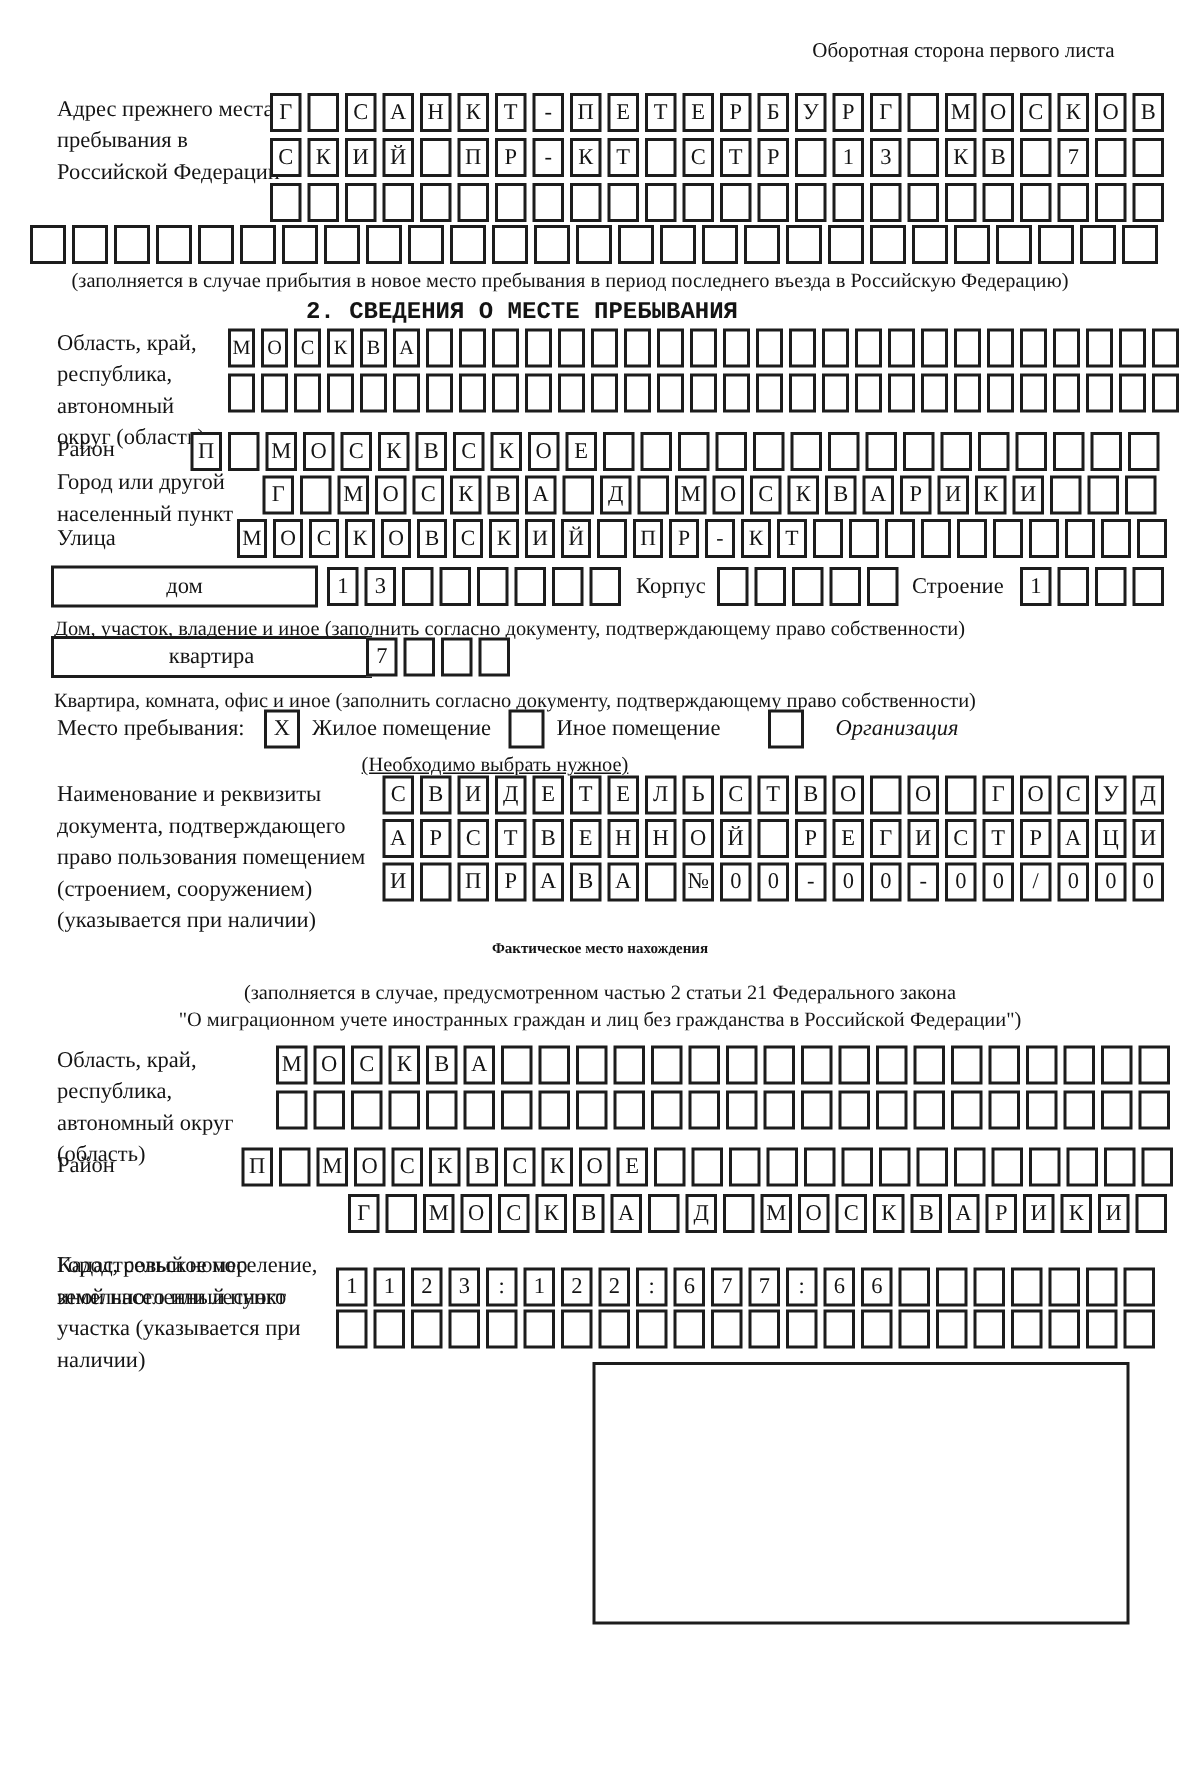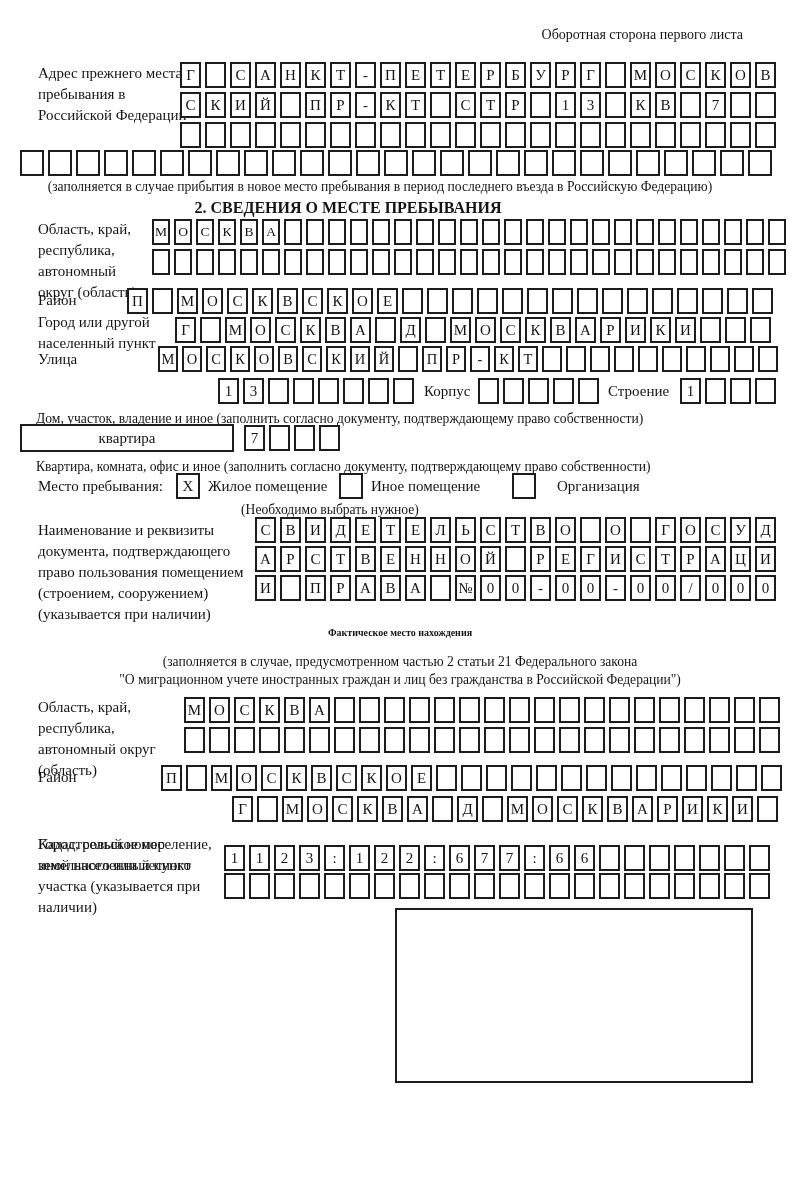--- a/index.html
+++ b/index.html
@@ -136,21 +136,21 @@
       <span class="cell"></span>
       <span class="cell"></span>
       <span class="cell"></span>
       <span class="cell"></span>
       <span class="cell"></span>
       <span class="cell"></span>
       <span class="cell"></span>
     </div>
   <div class="abs note center" style="left:0;top:178px;width:760px;">(заполняется в случае прибытия в новое место пребывания в период последнего въезда в Российскую Федерацию)</div>
 
-  <div class="abs h2 center" style="left:0;top:199px;width:696px;">2. СВЕДЕНИЯ О МЕСТЕ ПРЕБЫВАНИЯ</div>
+  <div class="abs h2 center" style="left:0;top:199px;width:696px;font-family:Liberation Mono, monospace;">2. СВЕДЕНИЯ О МЕСТЕ ПРЕБЫВАНИЯ</div>
 
   <div class="abs lbl" style="left:38px;top:219px;width:112px;">Область, край, республика, автономный округ (область)</div>
   <div class="abs cells sm" style="left:152px;top:219px;">
       <span class="cell">М</span>
       <span class="cell">О</span>
       <span class="cell">С</span>
       <span class="cell">К</span>
       <span class="cell">В</span>
       <span class="cell">А</span>
       <span class="cell"></span>
@@ -290,20 +290,21 @@
       <span class="cell"></span>
       <span class="cell"></span>
       <span class="cell"></span>
       <span class="cell"></span>
       <span class="cell"></span>
       <span class="cell"></span>
       <span class="cell"></span>
       <span class="cell"></span>
     </div>
 
+  <div class="abs fieldbox" style="left:34px;top:377px;width:178px;">дом</div>
   <div class="abs cells" style="left:218px;top:378px;">
       <span class="cell">1</span>
       <span class="cell">3</span>
       <span class="cell"></span>
       <span class="cell"></span>
       <span class="cell"></span>
       <span class="cell"></span>
       <span class="cell"></span>
       <span class="cell"></span>
     </div>
@@ -317,37 +318,37 @@
     </div>
   <div class="abs lbl" style="left:608px;top:381px;">Строение</div>
   <div class="abs cells" style="left:680px;top:378px;">
       <span class="cell">1</span>
       <span class="cell"></span>
       <span class="cell"></span>
       <span class="cell"></span>
     </div>
   <div class="abs note" style="left:36px;top:410px;width:760px;">Дом, участок, владение и иное (заполнить согласно документу, подтверждающему право собственности)</div>
 
-  <div class="abs fieldbox" style="left:20px;top:424px;width:214px;">квартира</div>
+  <div class="abs fieldbox" style="left:34px;top:424px;width:214px;">квартира</div>
   <div class="abs cells" style="left:244px;top:425px;">
       <span class="cell">7</span>
       <span class="cell"></span>
       <span class="cell"></span>
       <span class="cell"></span>
     </div>
   <div class="abs note" style="left:36px;top:458px;width:760px;">Квартира, комната, офис и иное (заполнить согласно документу, подтверждающему право собственности)</div>
 
   <div class="abs lbl" style="left:38px;top:476px;">Место пребывания:</div>
   <div class="abs chk" style="left:176px;top:473px;">X</div>
   <div class="abs lbl" style="left:208px;top:476px;">Жилое помещение</div>
   <div class="abs chk" style="left:339px;top:473px;"></div>
   <div class="abs lbl" style="left:371px;top:476px;">Иное помещение</div>
   <div class="abs chk" style="left:512px;top:473px;"></div>
-  <div class="abs lbl" style="left:557px;top:476px;">Организация</div>
-  <div class="abs note center" style="left:180px;top:501px;width:300px;">(Необходимо выбрать нужное)</div>
+  <div class="abs lbl" style="left:557px;top:476px;font-style:italic;">Организация</div>
+  <div class="abs note center" style="left:180px;top:501px;width:300px;text-decoration:underline;">(Необходимо выбрать нужное)</div>
 
   <div class="abs lbl" style="left:38px;top:520px;width:212px;">Наименование и реквизиты документа, подтверждающего право пользования помещением (строением, сооружением) (указывается при наличии)</div>
   <div class="abs cells" style="left:255px;top:517px;">
       <span class="cell">С</span>
       <span class="cell">В</span>
       <span class="cell">И</span>
       <span class="cell">Д</span>
       <span class="cell">Е</span>
       <span class="cell">Т</span>
       <span class="cell">Е</span>

